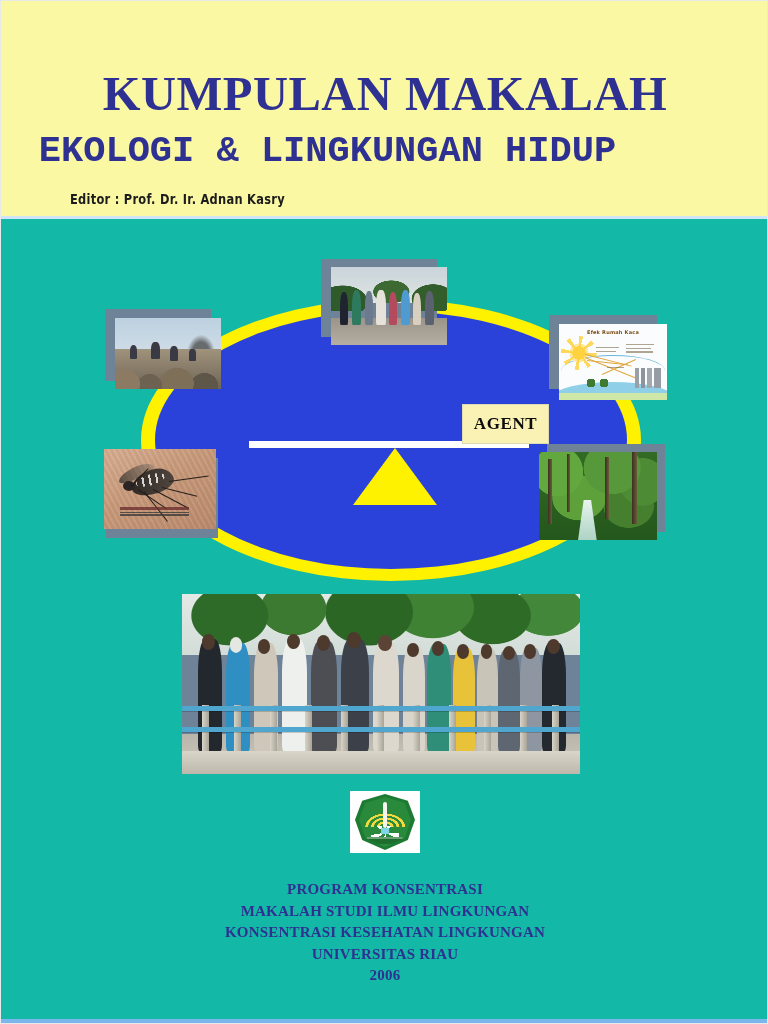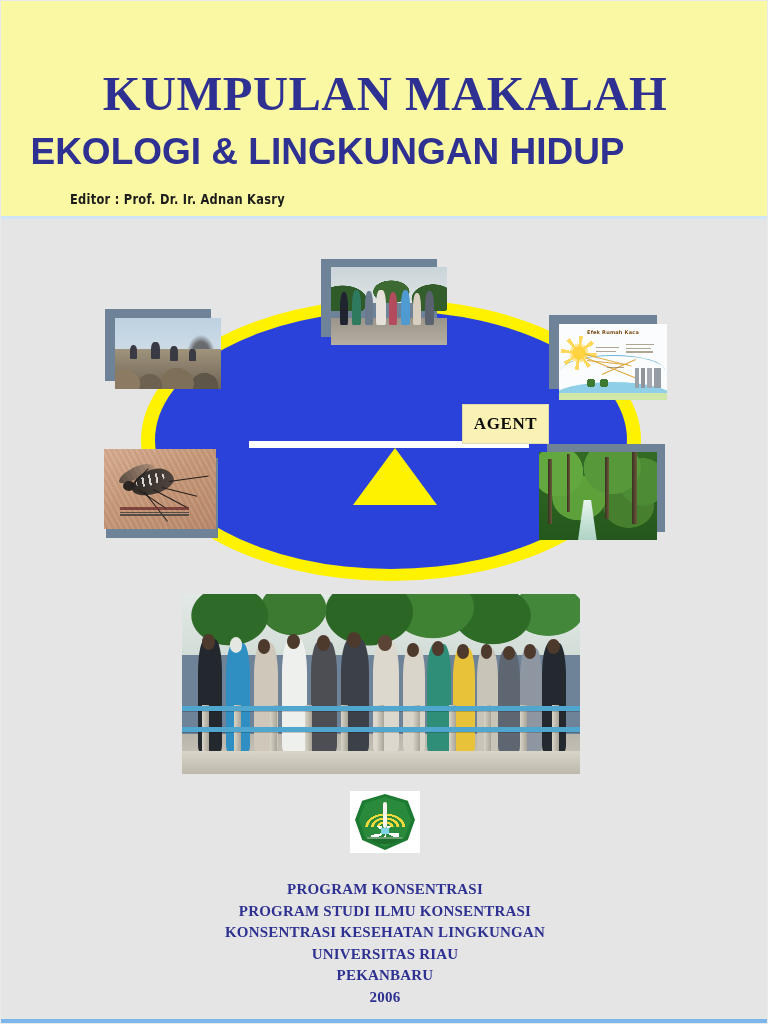--- a/index.html
+++ b/index.html
@@ -5,21 +5,21 @@
   html,body{margin:0;padding:0;}
   body{
     width:768px;height:1024px;
     font-family:"Liberation Serif",serif;
     background:#ffffff;
     overflow:hidden;
   }
   #cover{
     position:relative;
     width:768px;height:1024px;
-    background:#e5e5e5;
+    background:#14b8a6;
     overflow:hidden;
     box-sizing:border-box;
     border:1px solid #e9e9e9;
   }
 
   
   #header-band{
     position:absolute;left:0;top:0;width:768px;height:218px;
     background:#faf8a3;
   }
@@ -35,21 +35,21 @@
     font-size:49px;
     letter-spacing:0.5px;
     color:#2e3191;
     line-height:1;
     white-space:nowrap;
     transform:scaleX(0.99);
   }
   #title-sub{
     position:absolute;left:0;top:132px;width:653px;
     text-align:center;
-    font-family:Liberation Sans, sans-serif;
+    font-family:Liberation Mono, monospace;
     font-weight:bold;
     font-size:37px;
     color:#2e3191;
     line-height:1;
     white-space:nowrap;
   }
   #editor-line{
     position:absolute;left:69px;top:190px;
     font-family:"DejaVu Sans",sans-serif;
     font-size:13px;
@@ -466,21 +466,20 @@
       <div class="logo-fan"></div>
       <div class="logo-mast"></div>
       <div class="logo-star"></div>
       <div class="logo-box"></div>
       <div class="logo-ribbon"></div>
     </div>
   </div>
 
   <div id="footer">
     <div>PROGRAM KONSENTRASI</div>
-    <div>PROGRAM STUDI ILMU KONSENTRASI</div>
+    <div>MAKALAH STUDI ILMU LINGKUNGAN</div>
     <div>KONSENTRASI KESEHATAN LINGKUNGAN</div>
     <div>UNIVERSITAS RIAU</div>
-    <div>PEKANBARU</div>
     <div>2006</div>
   </div>
 
   <div id="bottom-edge"></div>
 </div>
 
 </body></html>

